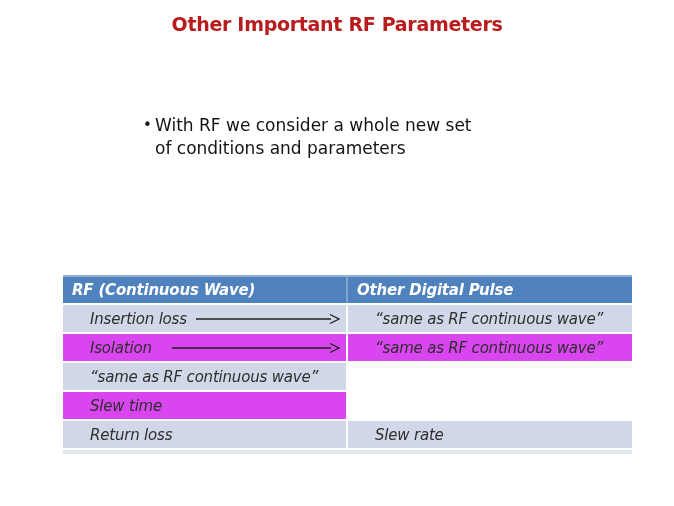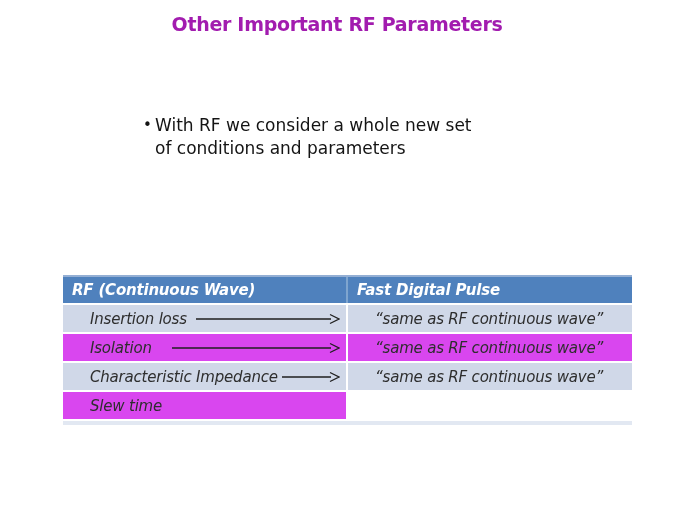--- a/index.html
+++ b/index.html
@@ -14,21 +14,21 @@
 
   .slide-title {
     position: absolute;
     top: 11px;
     left: 0;
     width: 674px;
     text-align: center;
     font-weight: bold;
     font-size: 19px;
     letter-spacing: -0.3px;
-    color: #a21caf;
+    color: #b91c1c;
     line-height: 26px;
   }
 
   .bullet-block {
     position: absolute;
     left: 143px;
     top: 114px;
     display: flex;
     align-items: flex-start;
     font-size: 17px;
@@ -113,21 +113,21 @@
 <div class="bullet-block">
   <span class="bullet-marker">•</span>
   <span class="bullet-text">With RF we consider a whole new set
 of conditions and parameters</span>
 </div>
 
 <div class="rf-table">
 
   <div class="t-header">
     <div class="t-hcell">RF (Continuous Wave)</div>
-    <div class="t-hcell">Fast Digital Pulse</div>
+    <div class="t-hcell">Other Digital Pulse</div>
   </div>
 
   <div class="t-row row-odd">
     <div class="t-cell">
       <span>Insertion loss</span>
       <svg class="arrow-icon" width="145" height="14" viewBox="0 0 145 14">
         <line x1="1" y1="7" x2="136" y2="7" stroke="#1f1f1f" stroke-width="1.3"></line>
         <polyline points="135,2.5 144,7 135,11.5" fill="none" stroke="#1f1f1f" stroke-width="1.3"></polyline>
       </svg>
     </div>
@@ -144,32 +144,33 @@
         <polyline points="159,2.5 168,7 159,11.5" fill="none" stroke="#1f1f1f" stroke-width="1.3"></polyline>
       </svg>
     </div>
     <div class="t-cell">
       <span>“same as RF continuous wave”</span>
     </div>
   </div>
 
   <div class="t-row row-odd">
     <div class="t-cell">
-      <span>Characteristic Impedance</span>
-      <svg class="arrow-icon" width="59" height="14" viewBox="0 0 59 14">
-        <line x1="1" y1="7" x2="50" y2="7" stroke="#1f1f1f" stroke-width="1.3"></line>
-        <polyline points="49,2.5 58,7 49,11.5" fill="none" stroke="#1f1f1f" stroke-width="1.3"></polyline>
-      </svg>
-    </div>
-    <div class="t-cell">
       <span>“same as RF continuous wave”</span>
     </div>
   </div>
 
   <div class="t-row row-even">
     <div class="t-cell">
       <span>Slew time</span>
     </div>
   </div>
 
+  <div class="t-row row-odd">
+    <div class="t-cell">
+      <span>Return loss</span>
+    </div>
+    <div class="t-cell">
+      <span>Slew rate</span>
+    </div>
+  </div>
 
   <div class="t-bottom"></div>
 </div>
 
 </body></html>

